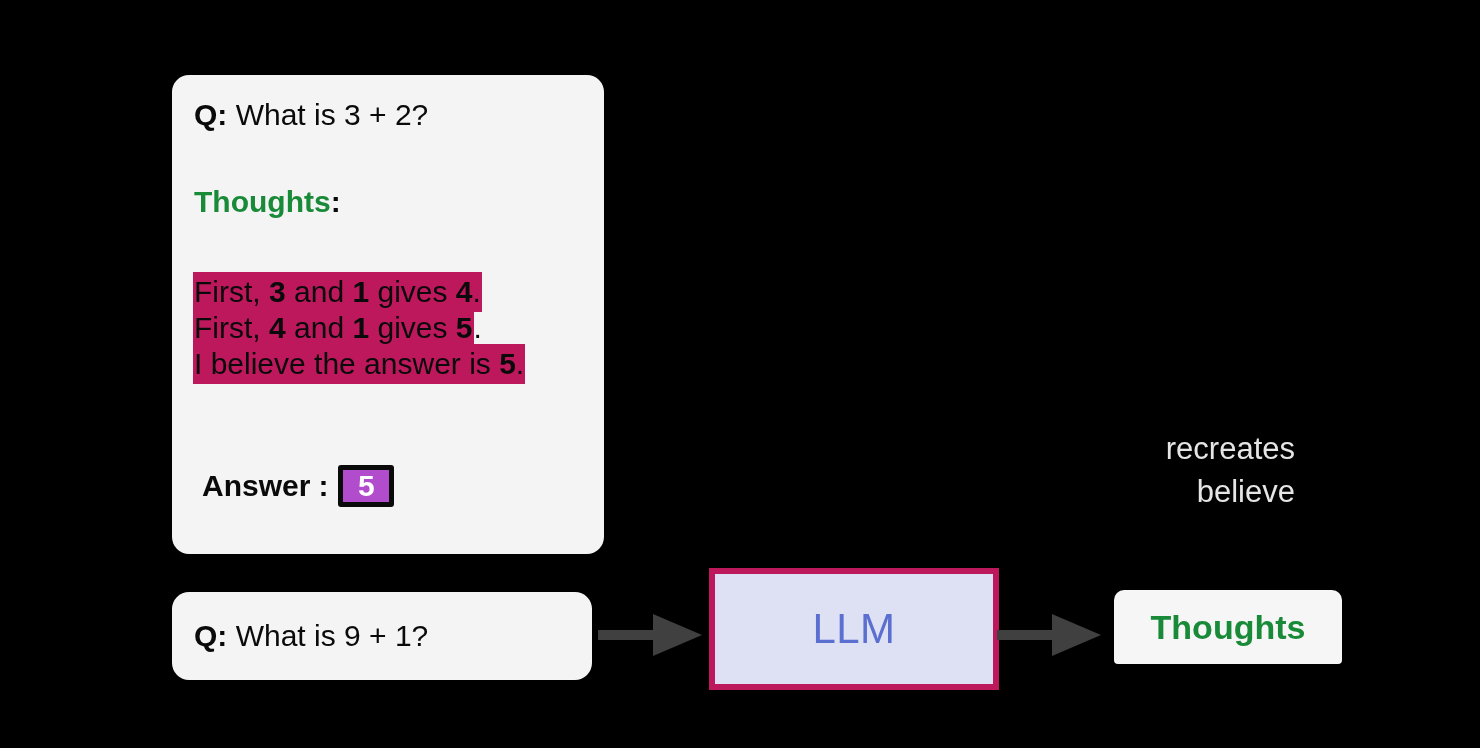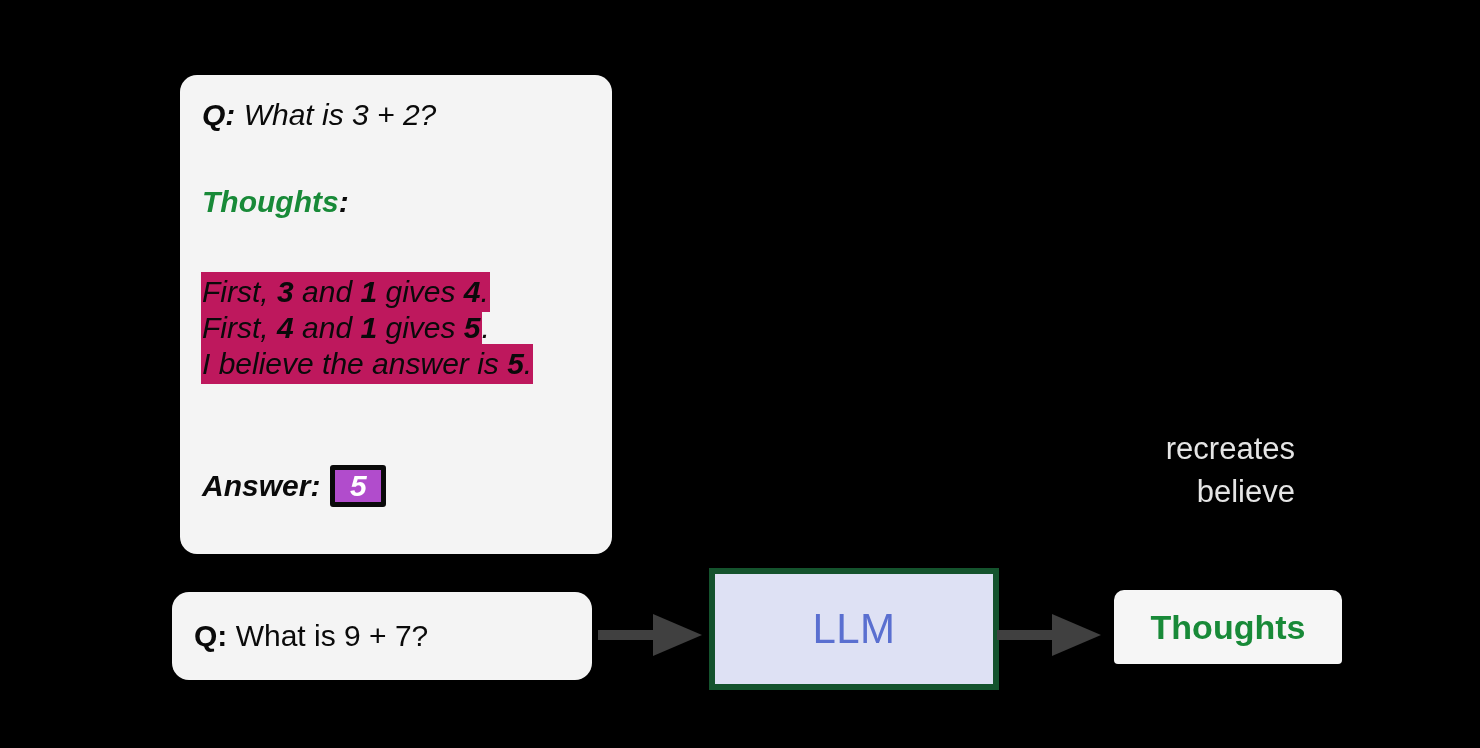--- a/index.html
+++ b/index.html
@@ -16,28 +16,27 @@
     position: relative;
     width: 1480px;
     height: 748px;
     background: #000000;
     overflow: hidden;
   }
 
   
   .exemplar-card {
     position: absolute;
-    left: 180px;
+    left: 172px;
     top: 75px;
     width: 432px;
     height: 479px;
     background: #f4f4f4;
     border-radius: 17px;
     box-sizing: border-box;
-    font-style: italic;
   }
 
   .card-line {
     position: absolute;
     color: #0a0a0a;
     font-size: 30px;
     line-height: 1;
     white-space: nowrap;
   }
   .card-line b { font-weight: 700; }
@@ -76,21 +75,21 @@
     position: absolute;
     left: 22px;
     top: 390px;
     display: flex;
     align-items: center;
     font-size: 30px;
     line-height: 1;
     color: #0a0a0a;
     white-space: nowrap;
   }
-  .answer-label { font-weight: 700; }
+  .answer-label { font-weight: 700; margin-left: 8px; }
   .answer-badge {
     display: inline-flex;
     align-items: center;
     justify-content: center;
     margin-left: 10px;
     width: 56px;
     height: 42px;
     background: #b martial;
     background: #b14ccc;
     border: 5px solid #0a0a0a;
@@ -134,21 +133,21 @@
   .arrow-2 { left: 997px; top: 608px; width: 110px; }
 
   
   .llm-box {
     position: absolute;
     left: 709px;
     top: 568px;
     width: 290px;
     height: 122px;
     background: #dee1f4;
-    border: 6px solid #14532d;
+    border: 6px solid #be185d;
     box-sizing: border-box;
     display: flex;
     align-items: center;
     justify-content: center;
   }
   .llm-label {
     color: #5a6fd0;
     font-size: 42px;
     line-height: 1;
     letter-spacing: 0.5px;
@@ -220,21 +219,21 @@
 
     <div class="answer-row">
       <span class="answer-label">Answer</span>
         <span class="answer-label">:</span>
       <span class="answer-badge">5</span>
     </div>
   </div>
 
   <div class="query-card">
     <div class="query-text">
-      <b>Q:</b><span> What is 9 + 7?</span>
+      <b>Q:</b><span> What is 9 + 1?</span>
     </div>
   </div>
 
   <div class="arrow arrow-1">
     <svg width="104" height="54" viewBox="0 0 104 54" xmlns="http://www.w3.org/2000/svg">
       <rect x="0" y="22" width="62" height="10" fill="#404040"></rect>
       <polygon points="55,6 104,27 55,48" fill="#404040"></polygon>
     </svg>
   </div>
 

